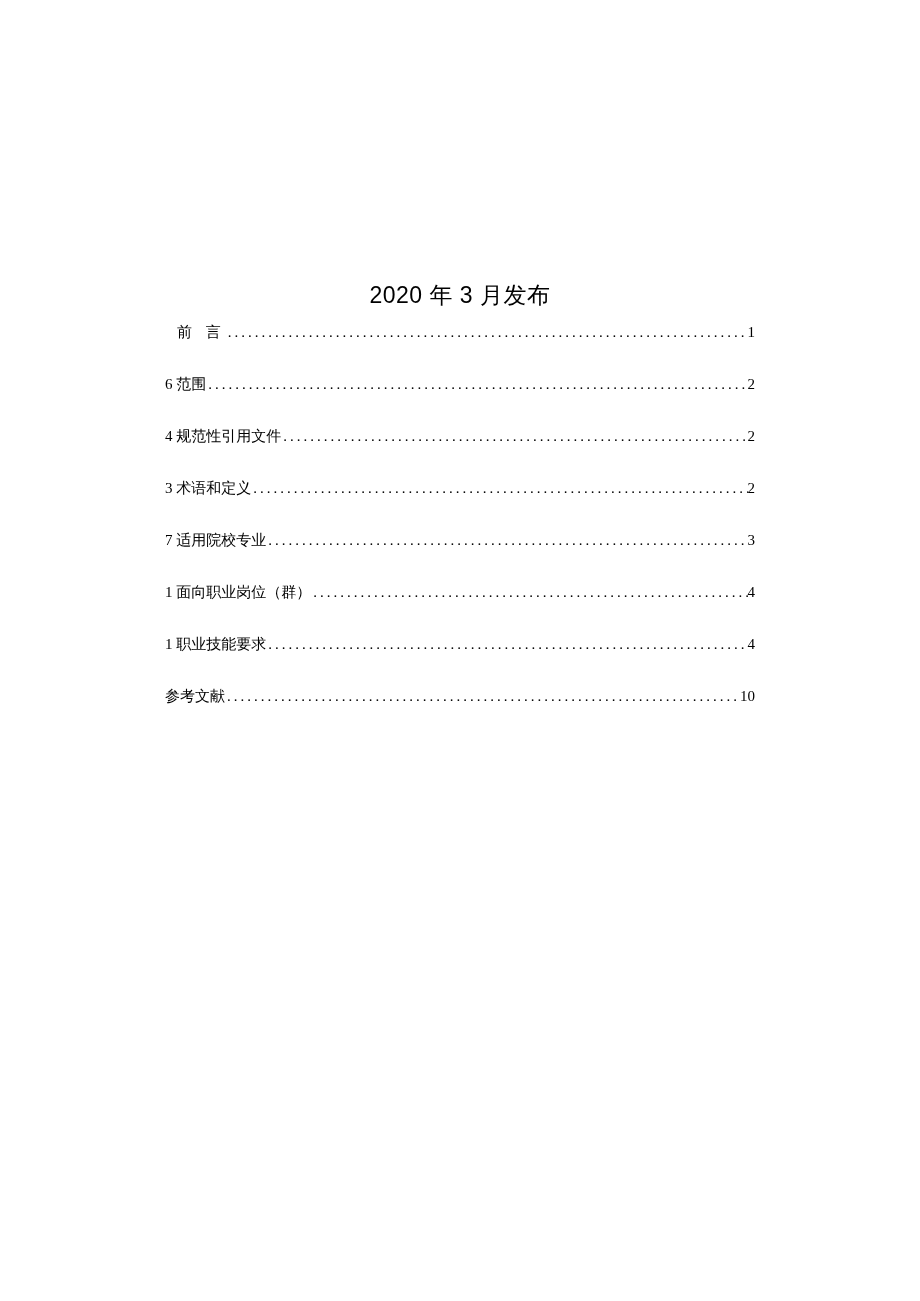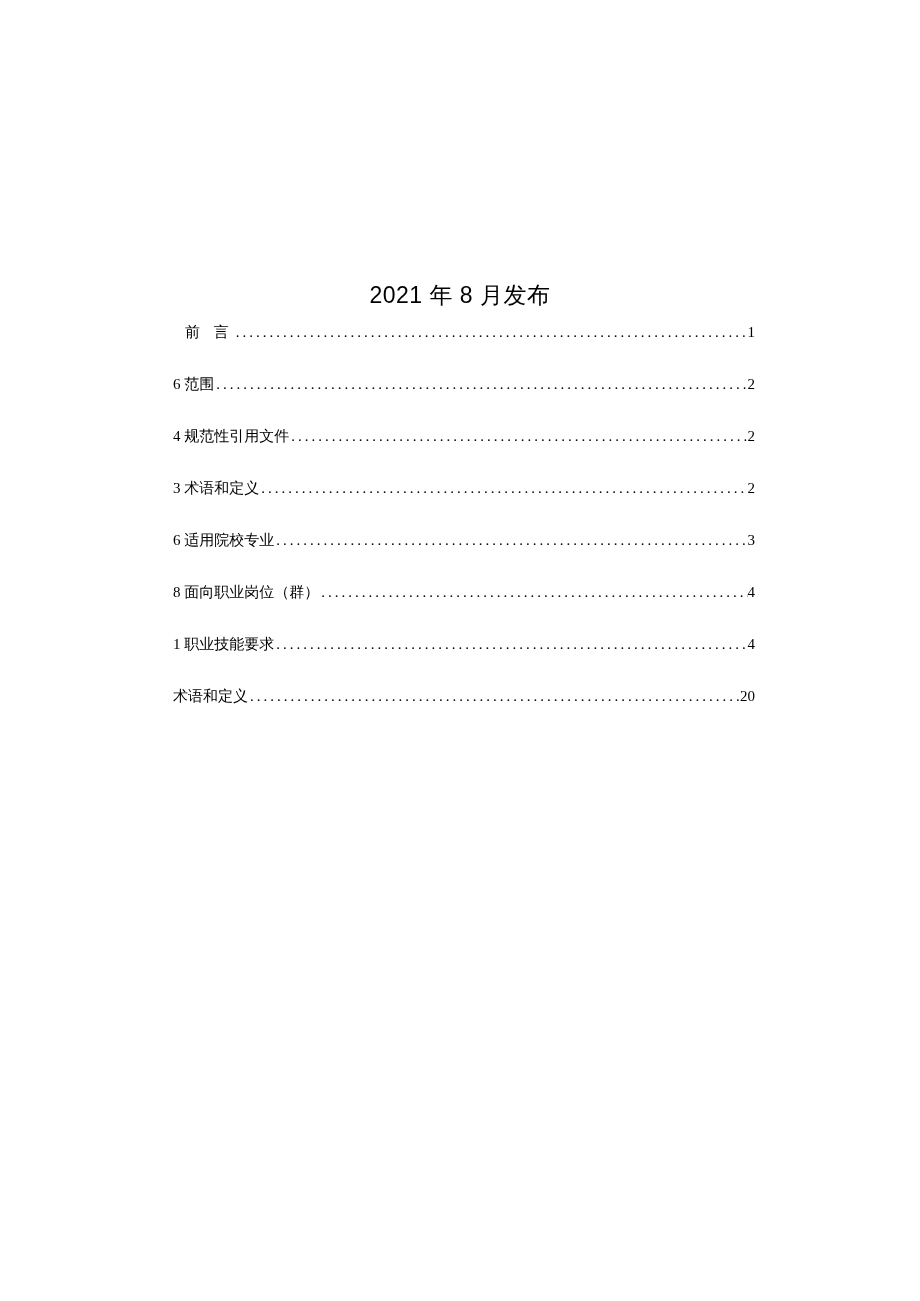--- a/index.html
+++ b/index.html
@@ -28,21 +28,20 @@
     .toc {
       width: 100%;
     }
     .toc-row {
       display: flex;
       align-items: baseline;
       font-size: 15px;
       margin-bottom: 33px;
       white-space: nowrap;
       overflow: hidden;
-      margin-left: 8px;
     }
     .toc-row:first-child {
       margin-bottom: 33px;
     }
     .toc-label {
       flex-shrink: 0;
       letter-spacing: 0px;
     }
     .toc-spaced {
       letter-spacing: 5px;
@@ -63,21 +62,21 @@
     }
     .lead-space {
       display: inline-block;
       width: 12px;
     }
   </style>
 </head>
 <body>
 
 <div class="page">
-  <h1 class="title">2021 年 8 月发布</h1>
+  <h1 class="title">2020 年 3 月发布</h1>
   <div class="toc">
     <div class="toc-row">
       <span class="lead-space"></span>
       <span class="toc-label toc-spaced">前 言</span>
       <span class="toc-dots"></span>
       <span class="toc-page">1</span>
     </div>
     <div class="toc-row">
       <span class="toc-label">6 范围</span>
       <span class="toc-dots"></span>
@@ -87,33 +86,33 @@
       <span class="toc-label">4 规范性引用文件</span>
       <span class="toc-dots"></span>
       <span class="toc-page">2</span>
     </div>
     <div class="toc-row">
       <span class="toc-label">3 术语和定义</span>
       <span class="toc-dots"></span>
       <span class="toc-page">2</span>
     </div>
     <div class="toc-row">
-      <span class="toc-label">6 适用院校专业</span>
+      <span class="toc-label">7 适用院校专业</span>
       <span class="toc-dots"></span>
       <span class="toc-page">3</span>
     </div>
     <div class="toc-row">
-      <span class="toc-label">8 面向职业岗位（群）</span>
+      <span class="toc-label">1 面向职业岗位（群）</span>
       <span class="toc-dots"></span>
       <span class="toc-page">4</span>
     </div>
     <div class="toc-row">
       <span class="toc-label">1 职业技能要求</span>
       <span class="toc-dots"></span>
       <span class="toc-page">4</span>
     </div>
     <div class="toc-row">
-      <span class="toc-label">术语和定义</span>
+      <span class="toc-label">参考文献</span>
       <span class="toc-dots"></span>
-      <span class="toc-page">20</span>
+      <span class="toc-page">10</span>
     </div>
   </div>
 </div>
 
 </body></html>

